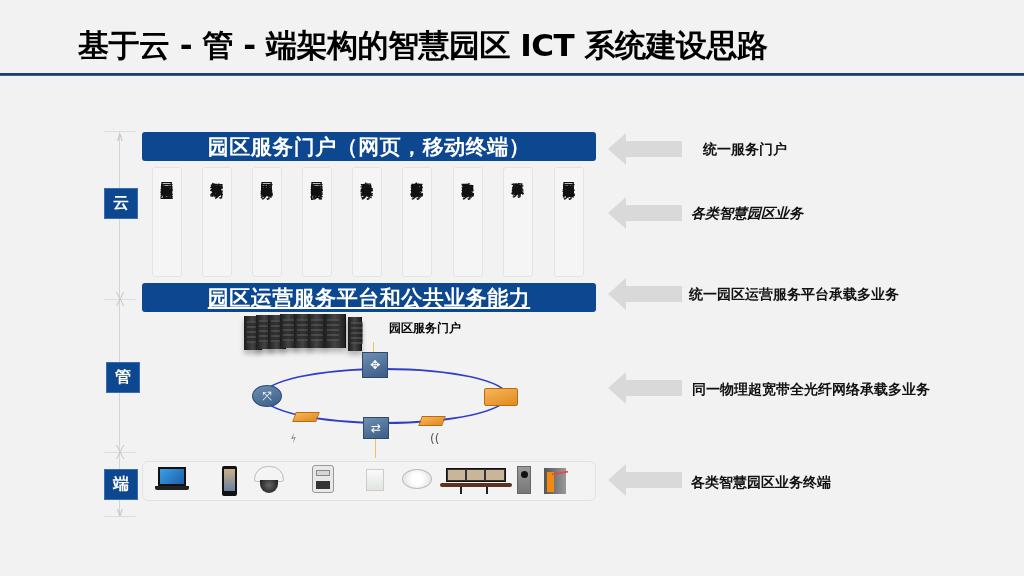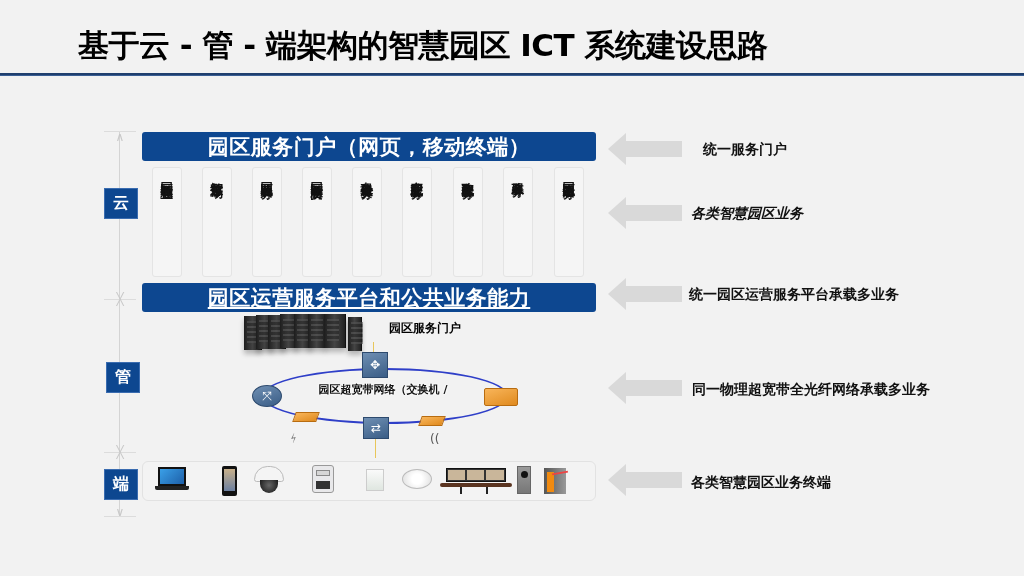--- a/index.html
+++ b/index.html
@@ -153,21 +153,20 @@
   <div class="rack" style="left:80px;top:0px;width:22px;"></div>
   <div class="rack" style="left:104px;top:3px;width:14px;"></div>
 </div>
 <div class="abs dc-label">园区服务门户</div>
 
 <div class="abs link-line" style="left:373px;top:342px;height:14px;"></div>
 <div class="abs link-line" style="left:375px;top:436px;height:22px;"></div>
 
 <div class="abs ring"></div>
 <div class="abs ring-text">
-  <div>园区超宽带网络（交换机 /</div>
 </div>
 
 <div class="abs dev-blue" style="left:362px;top:352px;width:26px;height:26px;">✥</div>
 <div class="abs dev-blue" style="left:252px;top:385px;width:30px;height:22px;border-radius:50%;">⤧</div>
 <div class="abs dev-blue" style="left:363px;top:417px;width:26px;height:22px;">⇄</div>
 <div class="abs dev-orange" style="left:484px;top:388px;width:34px;height:18px;border-radius:2px;"></div>
 <div class="abs dev-orange" style="left:294px;top:412px;width:24px;height:10px;transform:skewX(-20deg);"></div>
 <div class="abs dev-orange" style="left:420px;top:416px;width:24px;height:10px;transform:skewX(-20deg);"></div>
 <div class="abs" style="left:290px;top:432px;font-size:11px;color:#777;transform:rotate(-30deg);">⚡</div>
 <div class="abs" style="left:430px;top:432px;font-size:12px;color:#555;">((</div>

